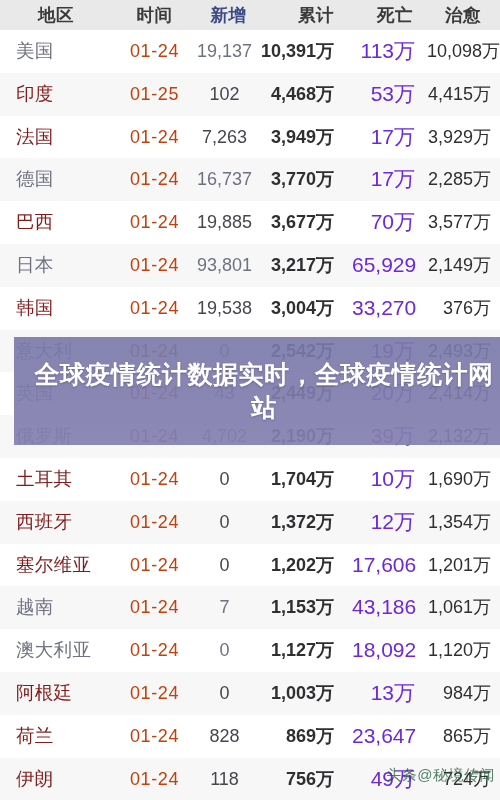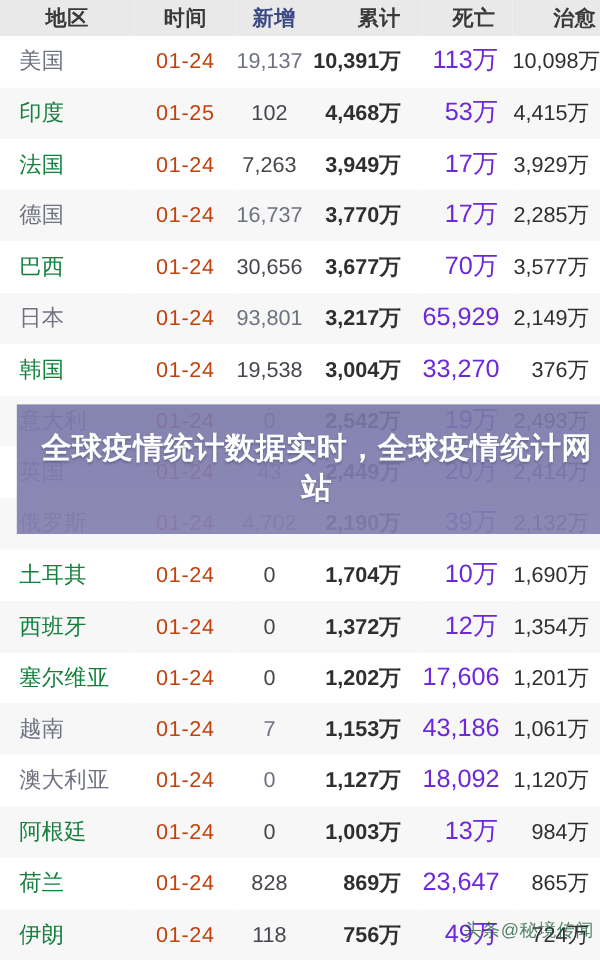--- a/index.html
+++ b/index.html
@@ -50,42 +50,42 @@
     height: 30px;
     line-height: 30px;
     vertical-align: middle;
     letter-spacing: 0.5px;
   }
   thead th.h-region { text-align: center; }
   thead th.h-time   { text-align: center; }
   thead th.h-new    { text-align: center; color: #3b4a86; }
   thead th.h-total  { text-align: right; padding-right: 18px; }
   thead th.h-death  { text-align: right; padding-right: 14px; }
-  thead th.h-cured  { text-align: right; padding-right: 3px; }
+  thead th.h-cured  { text-align: right; padding-right: 19px; }
 
   tbody tr.data-row {
     height: 42.8px;
   }
   tbody tr.row-odd  { background: #ffffff; }
   tbody tr.row-even { background: #f7f7f8; }
 
   tbody td {
     padding: 0;
     height: 42.8px;
     vertical-align: middle;
     font-size: 18px;
     line-height: 42.8px;
     white-space: nowrap;
   }
 
   td.region {
     text-align: left;
     padding-left: 16px;
     font-size: 18.5px;
-    color: #15803d;
+    color: #7f1d1d;
     letter-spacing: 0.3px;
   }
   td.region.muted { color: #6f7280; }
 
   td.time {
     text-align: center;
     color: #c2410c;
     font-size: 18px;
     letter-spacing: 0.6px;
   }
@@ -217,21 +217,21 @@
           <td class="region muted">德国</td>
           <td class="time">01-24</td>
           <td class="newadd muted">16,737</td>
           <td class="total">3,770万</td>
           <td class="death">17万</td>
           <td class="cured">2,285万</td>
         </tr>
         <tr class="data-row row-odd">
           <td class="region">巴西</td>
           <td class="time">01-24</td>
-          <td class="newadd">30,656</td>
+          <td class="newadd">19,885</td>
           <td class="total">3,677万</td>
           <td class="death">70万</td>
           <td class="cured">3,577万</td>
         </tr>
         <tr class="data-row row-even">
           <td class="region muted">日本</td>
           <td class="time">01-24</td>
           <td class="newadd muted">93,801</td>
           <td class="total">3,217万</td>
           <td class="death">65,929</td>

